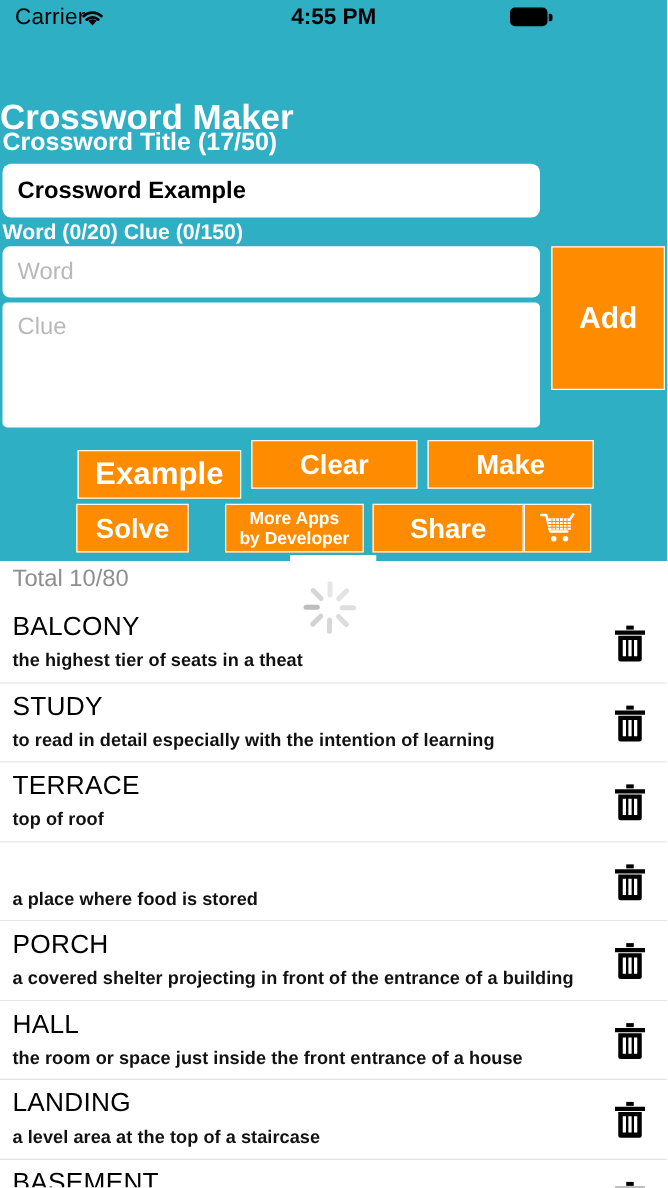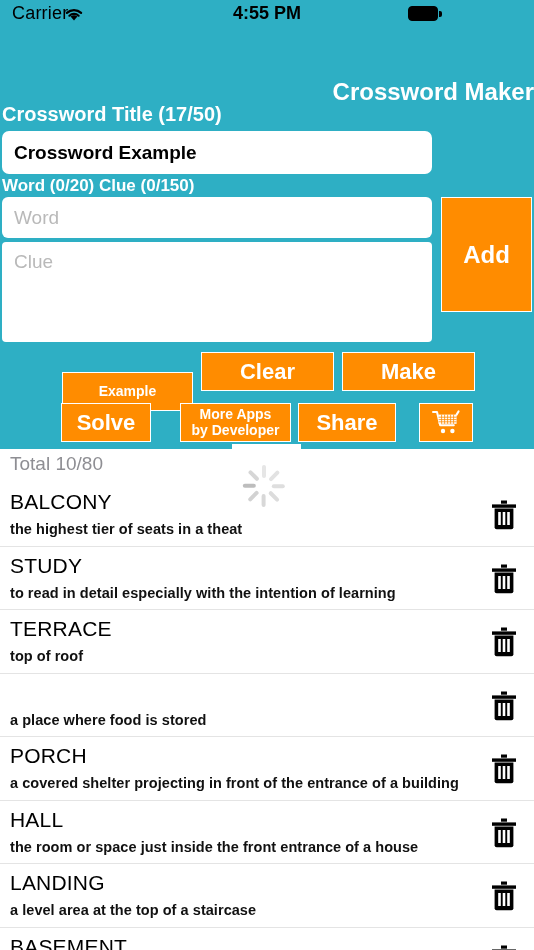--- a/index.html
+++ b/index.html
@@ -50,22 +50,22 @@
   }
   .sb-battery::after {
     content: ""; position: absolute;
     right: -5px; top: 4px; width: 3px; height: 6px;
     background: #000; border-radius: 0 2px 2px 0;
   }
 
   
   .app-title {
     position: absolute; left: 0; top: 78px;
-    width: 534px; text-align: right;
-    font-size: 24px; font-weight: 700; color: #ffffff;
+    width: 534px; text-align: left;
+    font-size: 28px; font-weight: 700; color: #ffffff;
   }
 
   
   .field-label {
     position: absolute;
     font-size: 20px; font-weight: 700; color: #ffffff;
     white-space: nowrap;
   }
   #lbl-title { left: 2px; top: 103px; }
   #lbl-wordclue { left: 2px; top: 176px; font-size: 17px; }
@@ -111,26 +111,26 @@
     color: #ffffff;
     font-family: "Liberation Sans", sans-serif;
     font-weight: 700;
     display: flex; align-items: center; justify-content: center;
     text-align: center;
     cursor: pointer;
     padding: 0;
     line-height: 1.08;
   }
   #btn-add   { left: 441px; top: 197px;  width: 91px;  height: 115px; font-size: 24px; }
-  #btn-example { left: 62px;  top: 372px; width: 131px; height: 39px; font-size: 14px; }
+  #btn-example { left: 62px;  top: 360px; width: 131px; height: 39px; font-size: 25px; }
   #btn-clear   { left: 201px; top: 352px; width: 133px; height: 39px; font-size: 22px; }
   #btn-make    { left: 342px; top: 352px; width: 133px; height: 39px; font-size: 22px; }
   #btn-solve   { left: 61px;  top: 403px; width: 90px; height: 39px; font-size: 22px; }
   #btn-moreapps{ left: 180px; top: 403px; width: 111px; height: 39px; font-size: 14px; }
-  #btn-share   { left: 298px; top: 403px; width: 98px; height: 39px; font-size: 22px; }
+  #btn-share   { left: 298px; top: 403px; width: 121px; height: 39px; font-size: 22px; }
   #btn-store   { left: 419px; top: 403px; width: 54px;  height: 39px; }
   #btn-store svg { width: 28px; height: 26px; display: block; }
 
   
   .notch {
     position: absolute; left: 232px; top: 444px;
     width: 69px; height: 8px;
     background: #ffffff;
   }
 

